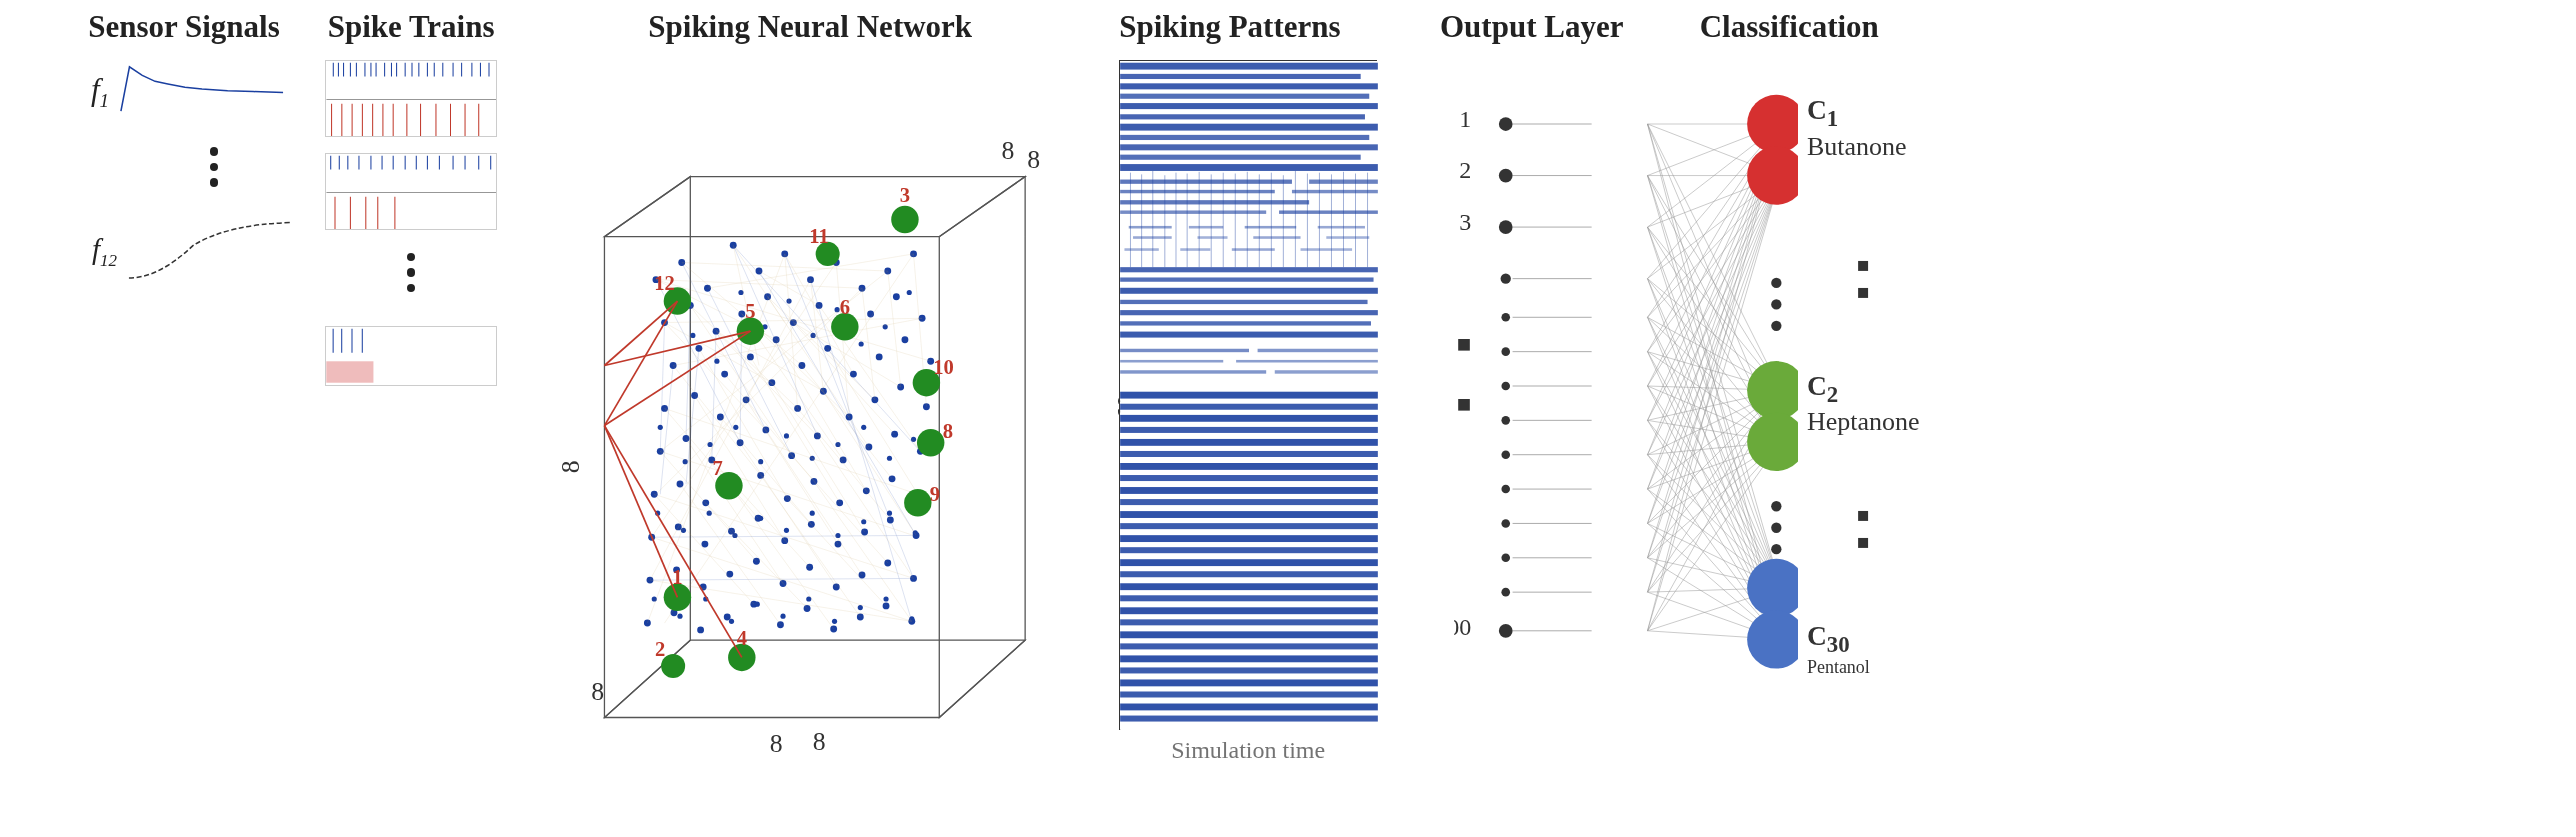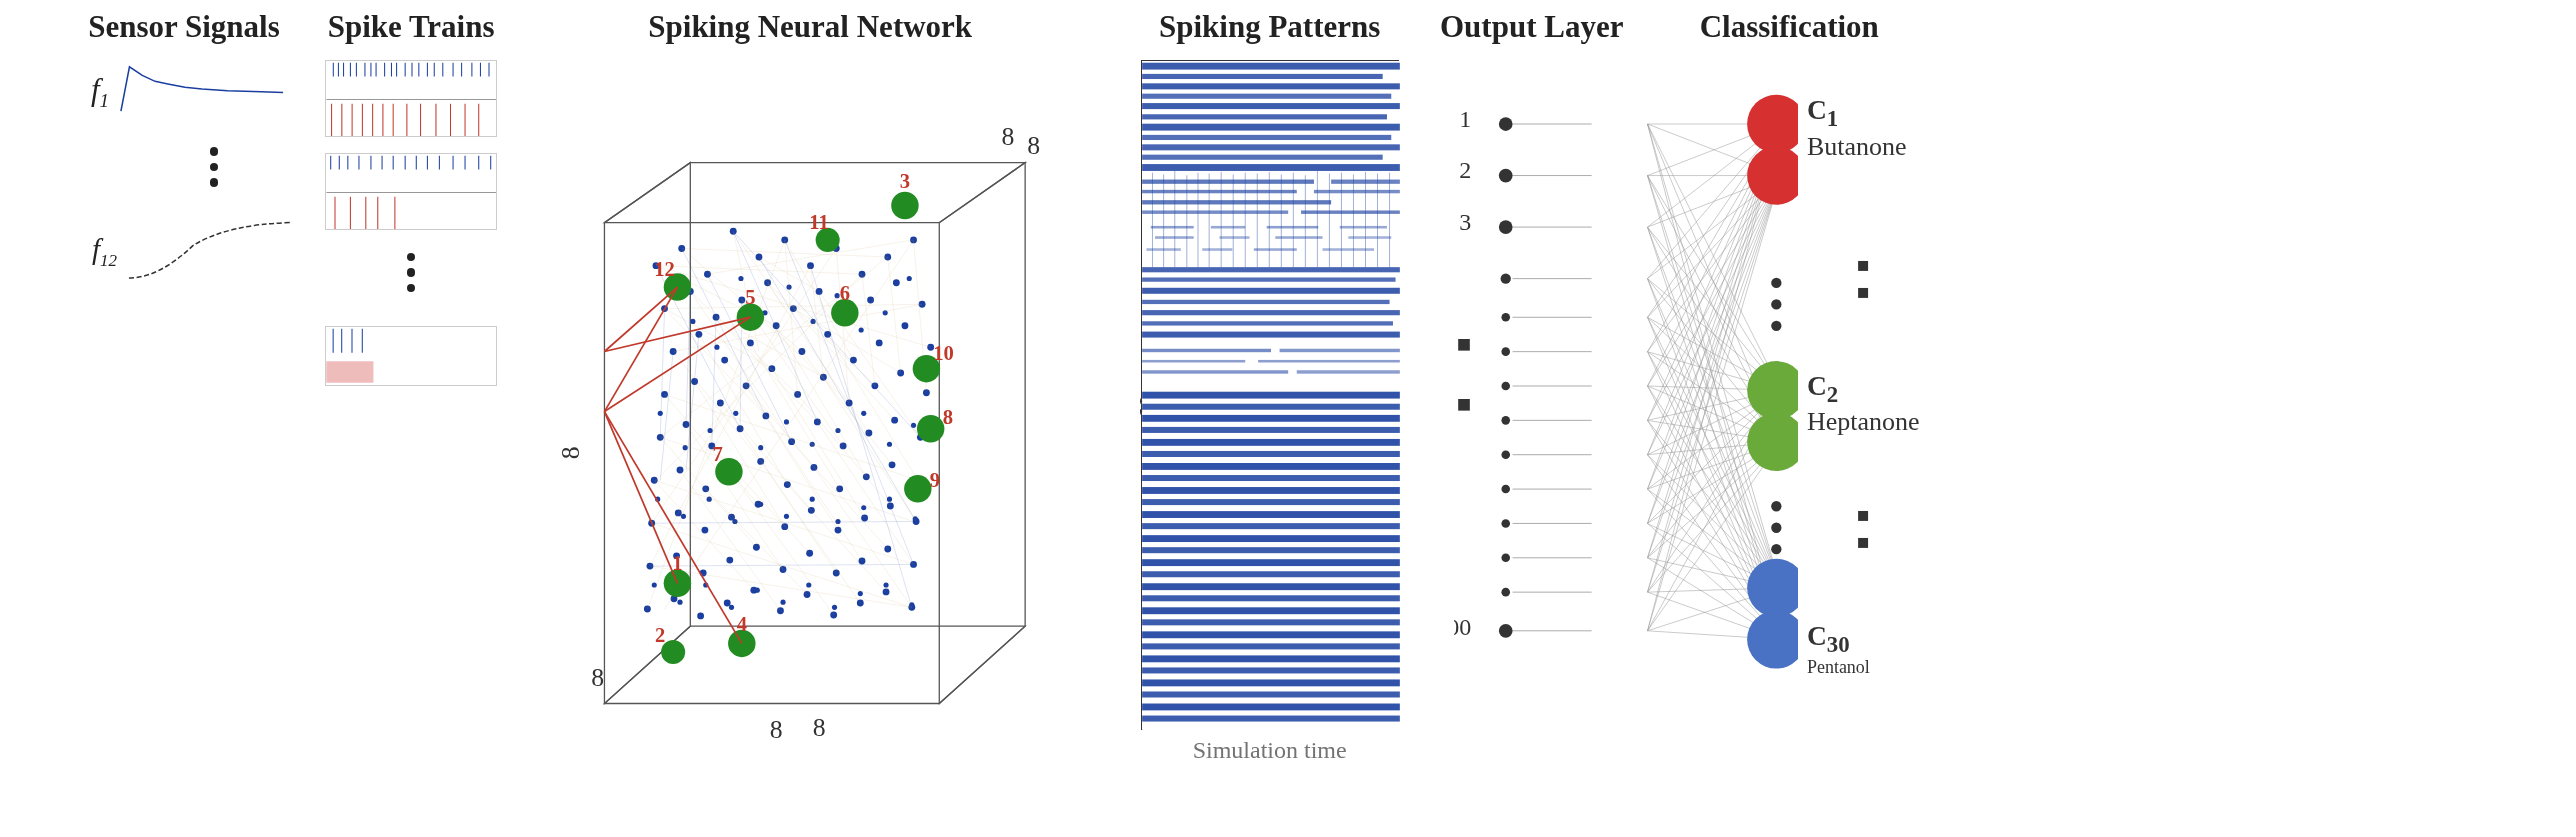--- a/index.html
+++ b/index.html
@@ -112,34 +112,35 @@
       margin: 4.3px 0 4.3px 0;
     }
 
     
     .snn-section {
       width: 584px;
       display: flex;
       flex-direction: column;
       align-items: center;
       margin-left: 8.6px;
+      gap: 14px;
     }
 
     .snn-diagram {
       width: 567px;
       height: 704px;
       position: relative;
     }
 
     
     .patterns-section {
       width: 301px;
       display: flex;
       flex-direction: column;
-      align-items: center;
+      align-items: flex-start;
       margin-left: 17px;
     }
 
     .patterns-diagram {
       width: 258px;
       height: 670px;
       position: relative;
       border: 0.9px solid #333;
     }
 

